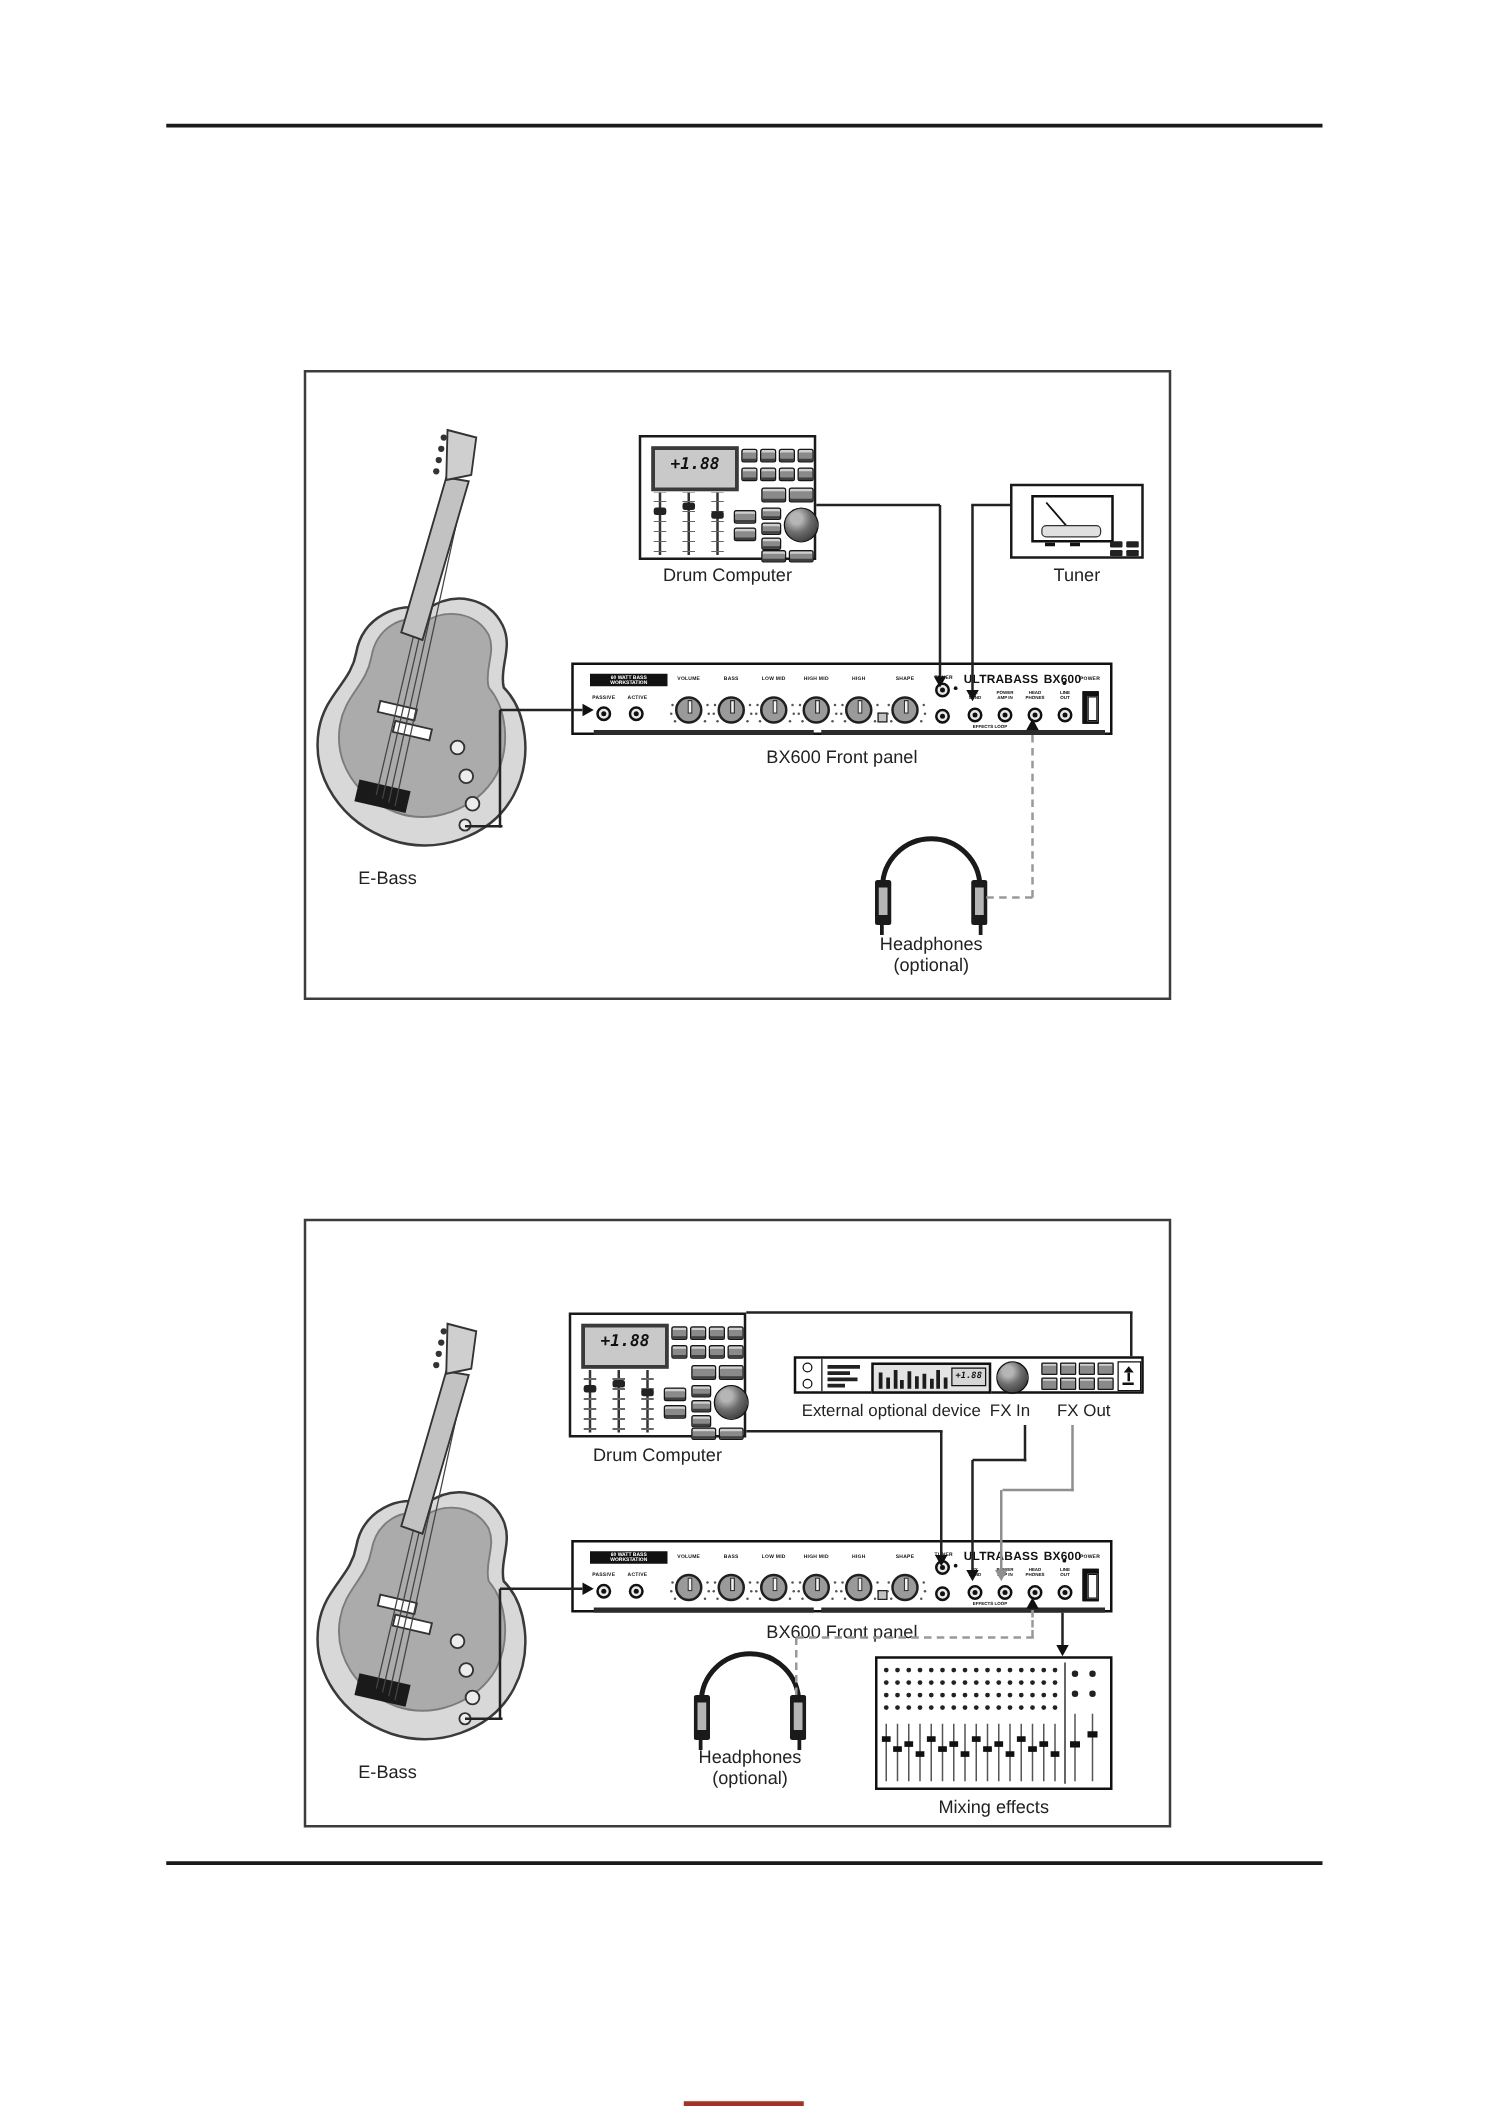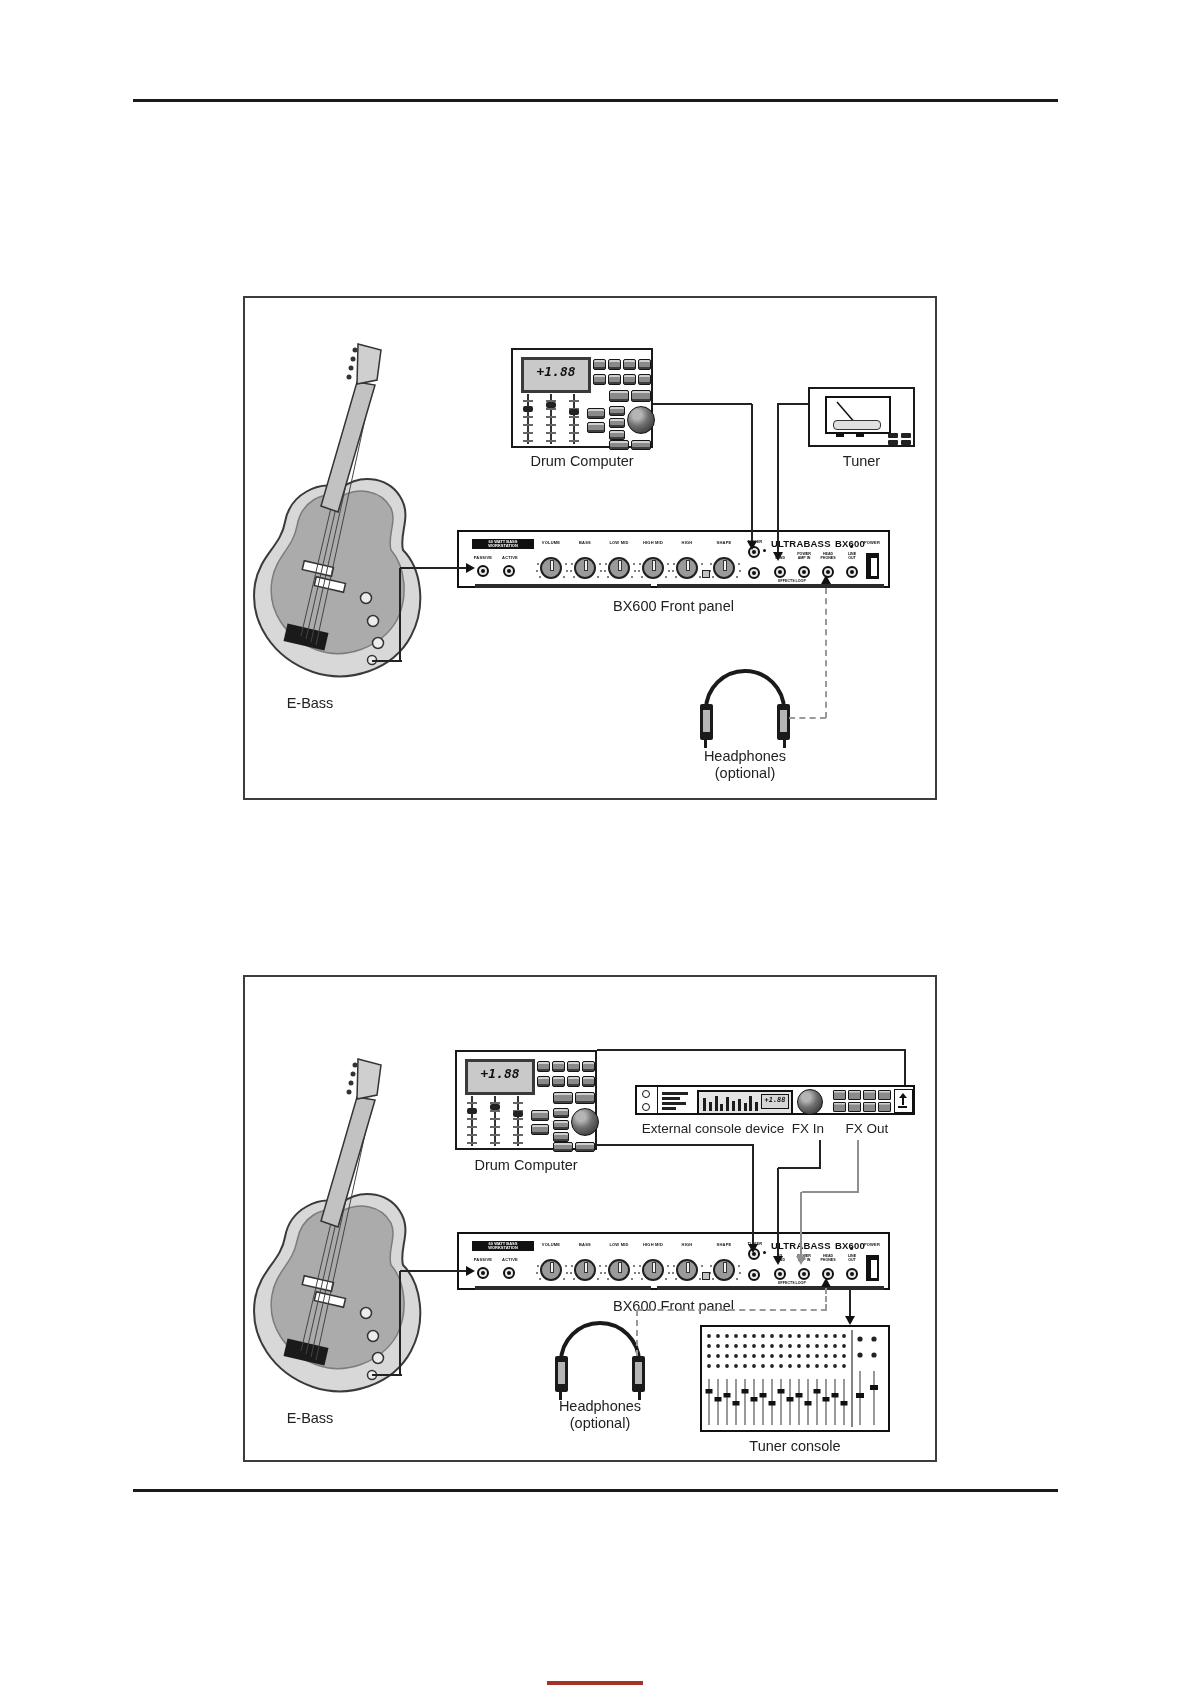--- a/index.html
+++ b/index.html
@@ -354,21 +354,21 @@
     <div class="fxbtn" style="left:196px;top:15px;"></div>
     <div class="fxbtn" style="left:211px;top:15px;"></div>
     <div class="fxbtn" style="left:226px;top:15px;"></div>
     <div class="fxbtn" style="left:241px;top:15px;"></div>
     <div class="fxconn" style="left:257px;">
       <div class="tri"></div>
         <div class="stem"></div>
         <div class="base"></div>
     </div>
   </div>
-  <div class="capsm" style="left:603px;top:1121px;width:220px;">External console device</div>
+  <div class="capsm" style="left:603px;top:1121px;width:220px;">External optional device</div>
   <div class="capsm" style="left:783px;top:1121px;width:50px;">FX In</div>
   <div class="capsm" style="left:836px;top:1121px;width:62px;">FX Out</div>
 
   <div class="slot" style="left:457px;top:1232px;">
   <div class="panel">
     <div class="badge" style="left:13px;top:7px;width:62px;">60 WATT BASS WORKSTATION</div>
     <div class="tinylab" style="left:8px;top:23px;width:32px;">PASSIVE</div>
     <div class="tinylab" style="left:36px;top:23px;width:30px;">ACTIVE</div>
     <div class="jack" style="left:18px;top:33px;"></div>
     <div class="jack" style="left:44px;top:33px;"></div>
@@ -545,21 +545,21 @@
         <line x1="150" y1="3" x2="150" y2="100" stroke="#333" stroke-width="1.2"></line>
         <circle cx="158" cy="12" r="2.6" fill="#222"></circle>
         <circle cx="158" cy="28" r="2.6" fill="#222"></circle>
         <line x1="158" y1="44" x2="158" y2="98" stroke="#555" stroke-width="1.2"></line>
         <rect x="154" y="66" width="8" height="5" fill="#111"></rect>
         <circle cx="172" cy="12" r="2.6" fill="#222"></circle>
         <circle cx="172" cy="28" r="2.6" fill="#222"></circle>
         <line x1="172" y1="44" x2="172" y2="98" stroke="#555" stroke-width="1.2"></line>
         <rect x="168" y="58" width="8" height="5" fill="#111"></rect>
       </svg></div>
-  <div class="caption" style="left:700px;top:1438px;width:190px;">Tuner console</div>
+  <div class="caption" style="left:700px;top:1438px;width:190px;">Mixing effects</div>
 <div class="hline" style="left: 372px; top: 660px; width: 30px;"></div>
     <div class="vline" style="left: 399px; top: 568px; height: 94px;"></div>
     <div class="hline" style="left: 400px; top: 567px; width: 66px;"></div>
     <div class="arrow right" style="left: 466px; top: 562.5px;"></div>
     <div class="hline" style="left: 653px; top: 403px; width: 99px;"></div>
     <div class="vline" style="left: 751px; top: 404px; height: 139px;"></div>
     <div class="arrow down" style="left: 746.5px; top: 541px;"></div>
     <div class="hline" style="left: 777px; top: 403px; width: 31px;"></div>
     <div class="vline" style="left: 777px; top: 404px; height: 151px;"></div>
     <div class="arrow down" style="left: 772.5px; top: 552px;"></div>

